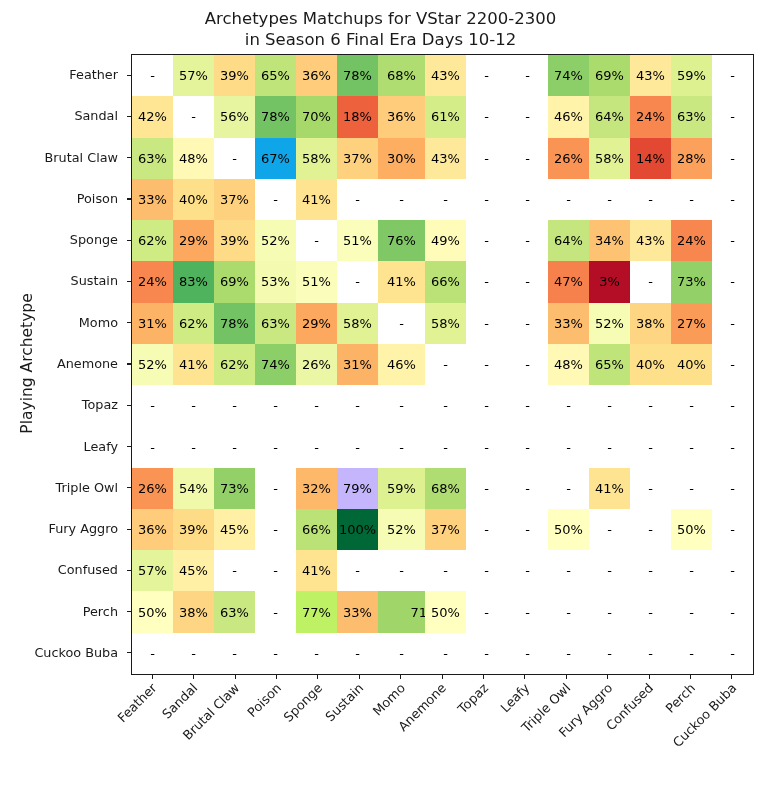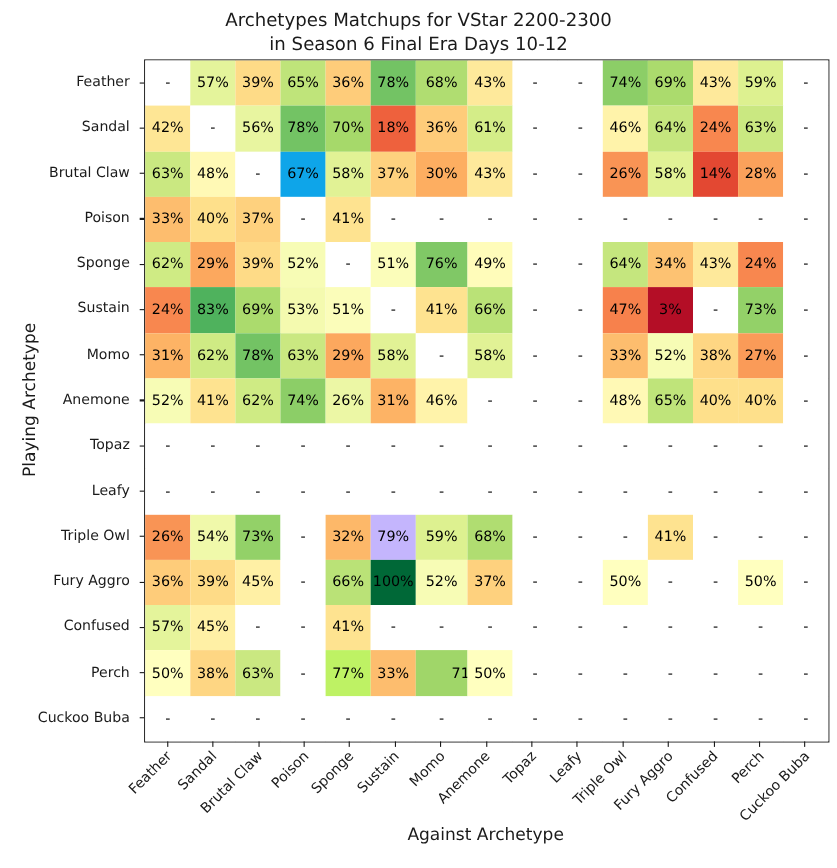--- a/index.html
+++ b/index.html
@@ -518,15 +518,14 @@
         <div class="xtick">Confused</div>
       </div>
       <div class="xtick-wrap" style="left: 558.9px;">
         <div class="xtick">Perch</div>
       </div>
       <div class="xtick-wrap" style="left: 600.3px;">
         <div class="xtick">Cuckoo Buba</div>
       </div>
     </div>
 
-  <div id="xlabel">Against Archetype</div>
 
 </div>
 
 </body></html>

